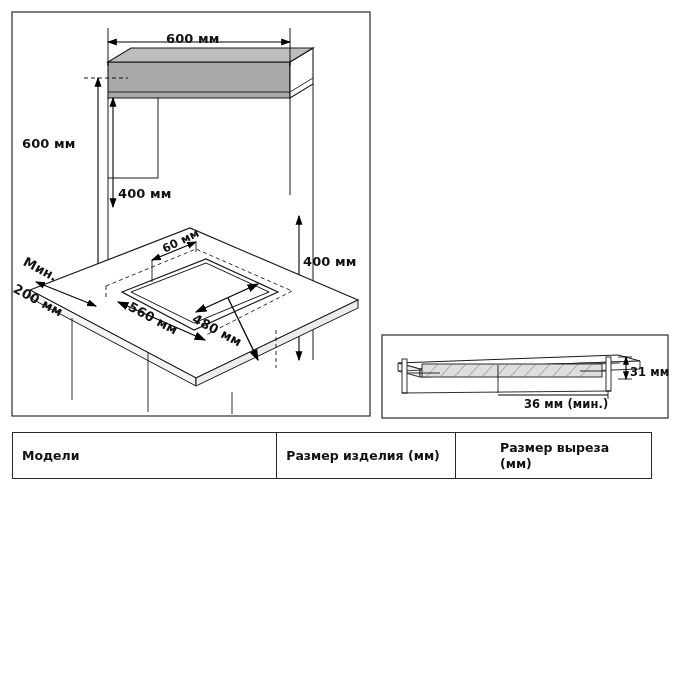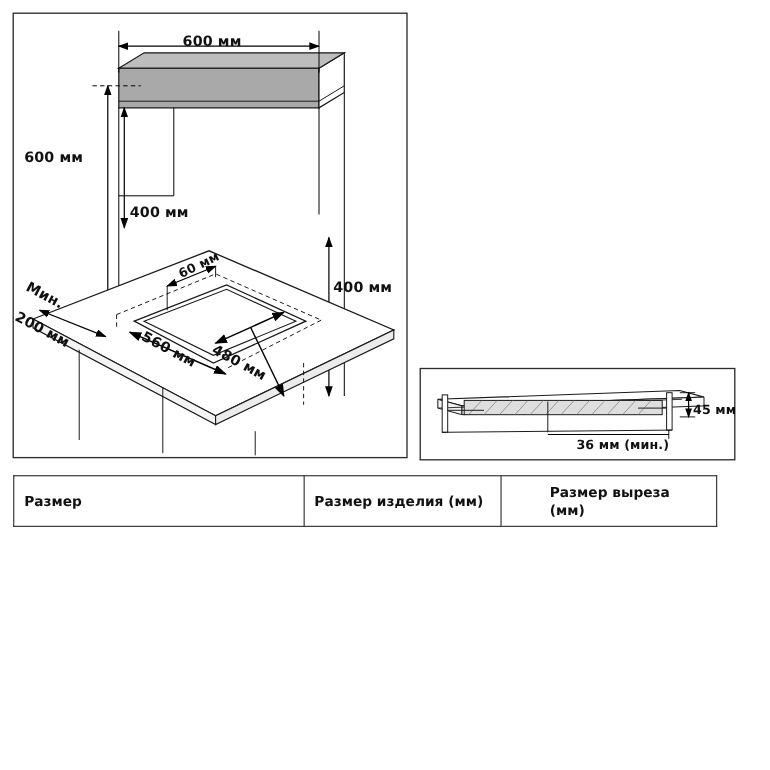--- a/index.html
+++ b/index.html
@@ -210,26 +210,26 @@
       <line x1="238" y1="24" x2="252" y2="24" stroke="#000" stroke-width="0.8"></line>
       <line x1="238" y1="46" x2="252" y2="46" stroke="#000" stroke-width="0.8"></line>
     </g>
 
     <g>
       <line x1="118" y1="62" x2="228" y2="62" stroke="#000" stroke-width="1.0"></line>
       <line x1="228" y1="58" x2="228" y2="66" stroke="#000" stroke-width="0.8"></line>
     </g>
   </svg>
 
-  <div class="dim-label small" style="left:630px; top:365px;">45 мм</div>
+  <div class="dim-label small" style="left:630px; top:365px;">31 мм</div>
   <div class="dim-label small" style="left:524px; top:397px;">36 мм (мин.)</div>
 
   <table class="spec">
     <tbody>
       <tr class="header">
-        <td>Размер</td>
+        <td>Модели</td>
         <td>Размер изделия (мм)</td>
         <td>Размер выреза (мм)</td>
       </tr>
     </tbody>
   </table>
 
 </div>
 
 </body></html>

